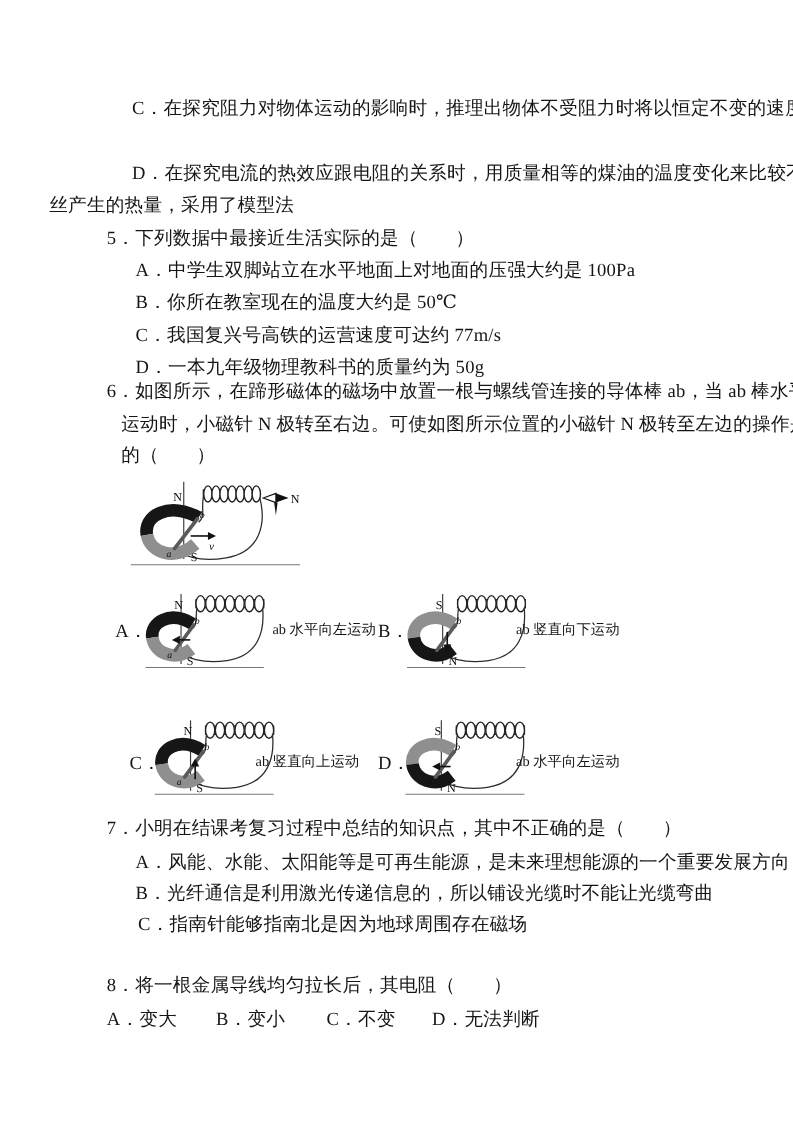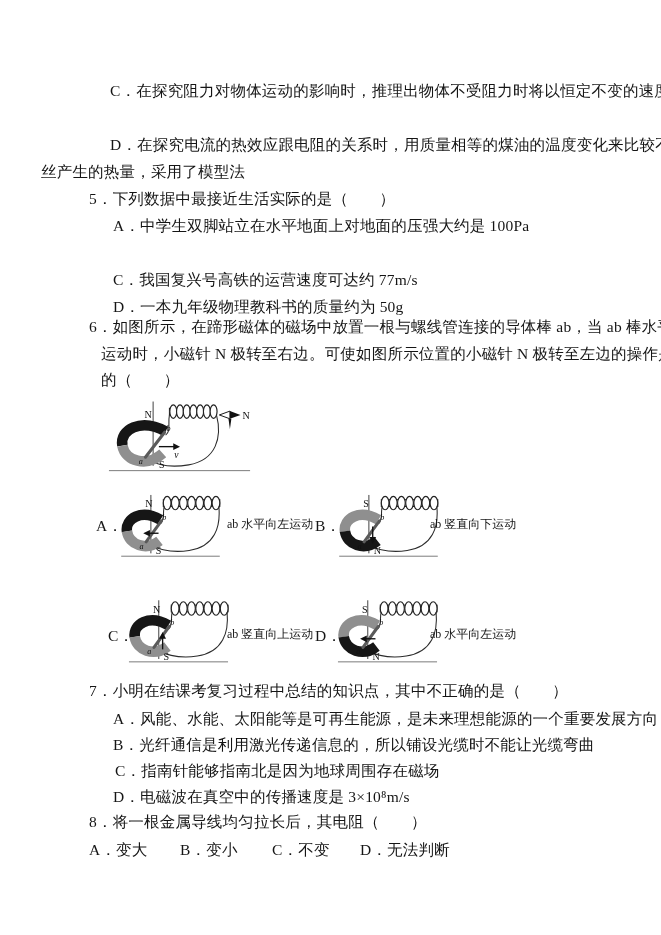--- a/index.html
+++ b/index.html
@@ -34,20 +34,21 @@
 <body>
 
 <div class="page">
 
   <div class="ln" style="left:110px;top:81px">C．在探究阻力对物体运动的影响时，推理出物体不受阻力时将以恒定不变的速度永远运</div>
   <div class="ln" style="left:110px;top:135px">D．在探究电流的热效应跟电阻的关系时，用质量相等的煤油的温度变化来比较不同电阻</div>
   <div class="ln" style="left:41px;top:162px">丝产生的热量，采用了模型法</div>
 
   <div class="ln" style="left:89px;top:189px">5．下列数据中最接近生活实际的是（　　）</div>
   <div class="ln" style="left:113px;top:216px">A．中学生双脚站立在水平地面上对地面的压强大约是 100Pa</div>
+  <div class="ln" style="left:113px;top:243px">B．你所在教室现在的温度大约是 50℃</div>
   <div class="ln" style="left:113px;top:270px">C．我国复兴号高铁的运营速度可达约 77m/s</div>
   <div class="ln" style="left:113px;top:297px">D．一本九年级物理教科书的质量约为 50g</div>
 
   <div class="ln" style="left:89px;top:317px">6．如图所示，在蹄形磁体的磁场中放置一根与螺线管连接的导体棒 ab，当 ab 棒水平向右</div>
   <div class="ln" style="left:101px;top:344px">运动时，小磁针 N 极转至右边。可使如图所示位置的小磁针 N 极转至左边的操作是图中</div>
   <div class="ln" style="left:101px;top:370px">的（　　）</div>
 
   <svg style="left:108px;top:400px" width="144" height="76" viewBox="0 0 150 78">
     <line class="thin" x1="47" y1="1" x2="47" y2="68"></line>
     <line class="ground" x1="1" y1="73" x2="148" y2="73"></line>
@@ -172,21 +173,21 @@
     <line class="rod" x1="27" y1="50" x2="43" y2="28"></line>
     <text class="svgt small" x="20" y="57">a</text>
     <text class="svgt small" x="44" y="27">b</text>
     <g>
       <line class="arrow" x1="36" y1="52" x2="36" y2="38"></line>
       <polygon class="ah" points="36,34 32.5,41 39.5,41"></polygon>
     </g>
     <text class="svgt pole" x="26" y="14">N</text>
     <text class="svgt pole" x="37" y="63">S</text>
   </svg>
-  <div class="cap" style="left:227px;top:626px">ab 竖直向上运动</div>
+  <div class="cap" style="left:213px;top:626px">ab 竖直向上运动</div>
 
   <div class="optlabel" style="left:315px;top:626px">D．</div>
   <svg class="flip" style="left:337px;top:598px" width="101" height="70" viewBox="0 0 105 70">
     <line class="thin" x1="32" y1="1" x2="32" y2="62"></line>
     <line class="ground" x1="1" y1="65" x2="104" y2="65"></line>
     <g>
       <rect class="bar" x="45" y="6" width="59" height="7"></rect>
       <ellipse class="loop" cx="49" cy="9.5" rx="4" ry="7"></ellipse>
       <ellipse class="loop" cx="57.5" cy="9.5" rx="4" ry="7"></ellipse>
       <ellipse class="loop" cx="66" cy="9.5" rx="4" ry="7"></ellipse>
@@ -210,21 +211,20 @@
     </g>
     <text class="svgt pole" x="26" y="14">S</text>
     <text class="svgt pole" x="37" y="63">N</text>
   </svg>
   <div class="cap" style="left:430px;top:626px">ab 水平向左运动</div>
 
   <div class="ln" style="left:89px;top:681px">7．小明在结课考复习过程中总结的知识点，其中不正确的是（　　）</div>
   <div class="ln" style="left:113px;top:735px">B．光纤通信是利用激光传递信息的，所以铺设光缆时不能让光缆弯曲</div>
   <div class="ln" style="left:113px;top:709px">A．风能、水能、太阳能等是可再生能源，是未来理想能源的一个重要发展方向</div>
   <div class="ln" style="left:115px;top:761px">C．指南针能够指南北是因为地球周围存在磁场</div>
-  <div class="ln" style="left:113px;top:787px">D．电磁波在真空中的传播速度是 3×10⁸m/s</div>
 
   <div class="ln" style="left:89px;top:812px">8．将一根金属导线均匀拉长后，其电阻（　　）</div>
   <div class="ln" style="left:89px;top:840px">A．变大</div>
   <div class="ln" style="left:180px;top:840px">B．变小</div>
   <div class="ln" style="left:272px;top:840px">C．不变</div>
   <div class="ln" style="left:360px;top:840px">D．无法判断</div>
 
 </div>
 
 </body></html>

